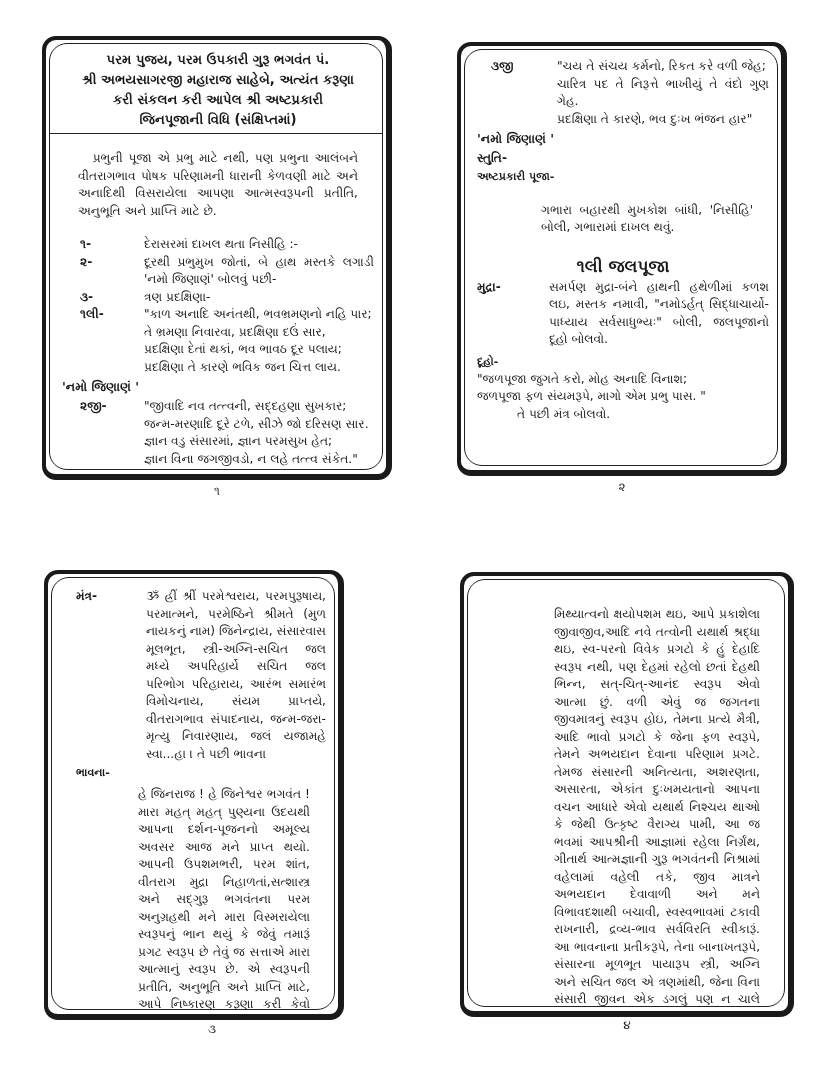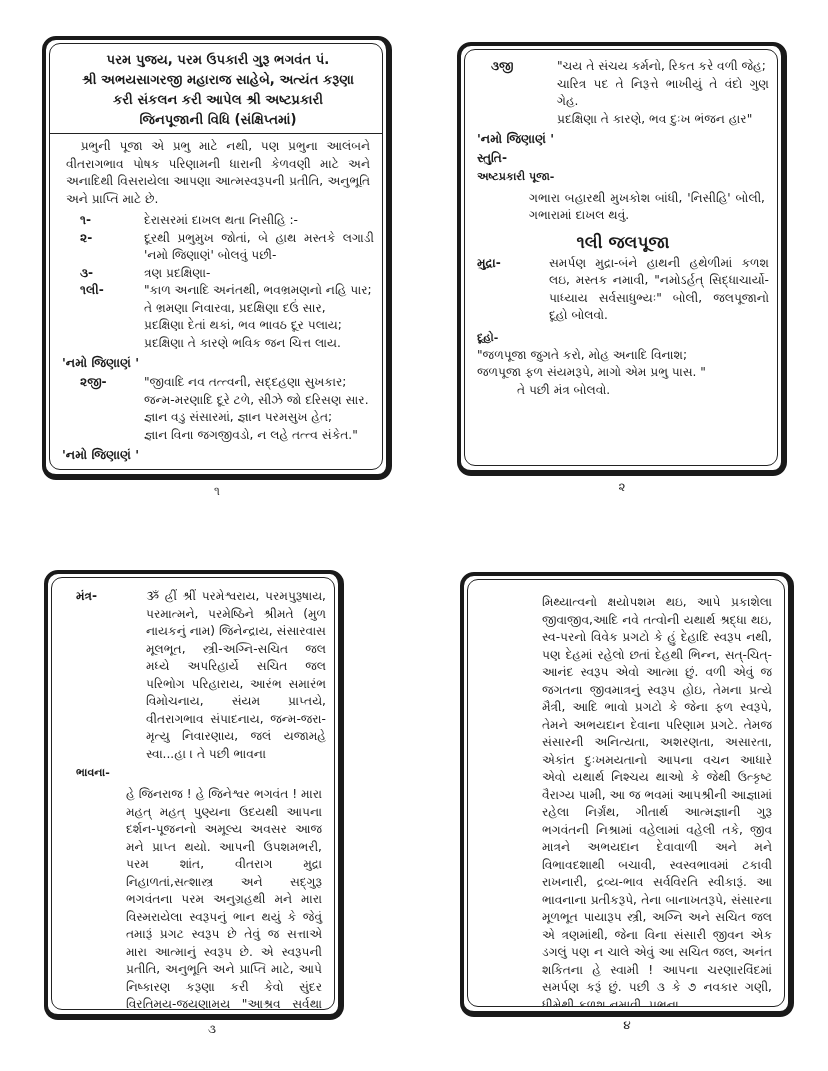--- a/index.html
+++ b/index.html
@@ -14,34 +14,34 @@
     position: absolute; inset: 0;
     border: 4px solid #1a1a1a;
     border-radius: 14px;
     box-sizing: border-box;
     border-bottom-width: 6px;
     border-right-width: 6px;
   }
   .frame-inner {
     position: absolute; left: 7px; top: 7px; right: 9px; bottom: 10px;
     border: 1.5px solid #222;
-    border-radius: 11px;
+    border-radius: 18px;
     box-sizing: border-box;
     padding: 6px 8px 6px 12px;
     overflow: hidden;
   }
   .pageno {
     position: absolute; left: 0; right: 0; text-align: center;
     font-size: 12px; color: #222;
   }
   .header-block {
     text-align: center; font-weight: bold; font-size: 13.2px; line-height: 20px;
     border-bottom: 1.5px solid #222; margin: -6px -12px 4px -12px; padding: 6px 8px 3px 8px;
   }
-  p { margin: 4px; }
+  p { margin: 16px; }
   .para { font-size: 12.2px; line-height: 17.5px; text-align: justify; }
   .indent { text-indent: 1.2em; }
   .row { display: flex; font-size: 12.2px; line-height: 17.5px; gap: 24px; }
   .row .lab { flex: 0 0 56px; font-weight: bold; }
   .row .txt { flex: 1; text-align: justify; }
   .center-b { text-align: left; font-weight: bold; font-size: 12.5px; line-height: 22px; }
   .big-title { text-align: center; font-weight: bold; font-size: 17px; line-height: 26px; }
   .bold-lab { font-weight: bold; font-size: 11px; line-height: 18px; }
   .verse-line { font-size: 12.2px; line-height: 17.5px; }
 </style>

